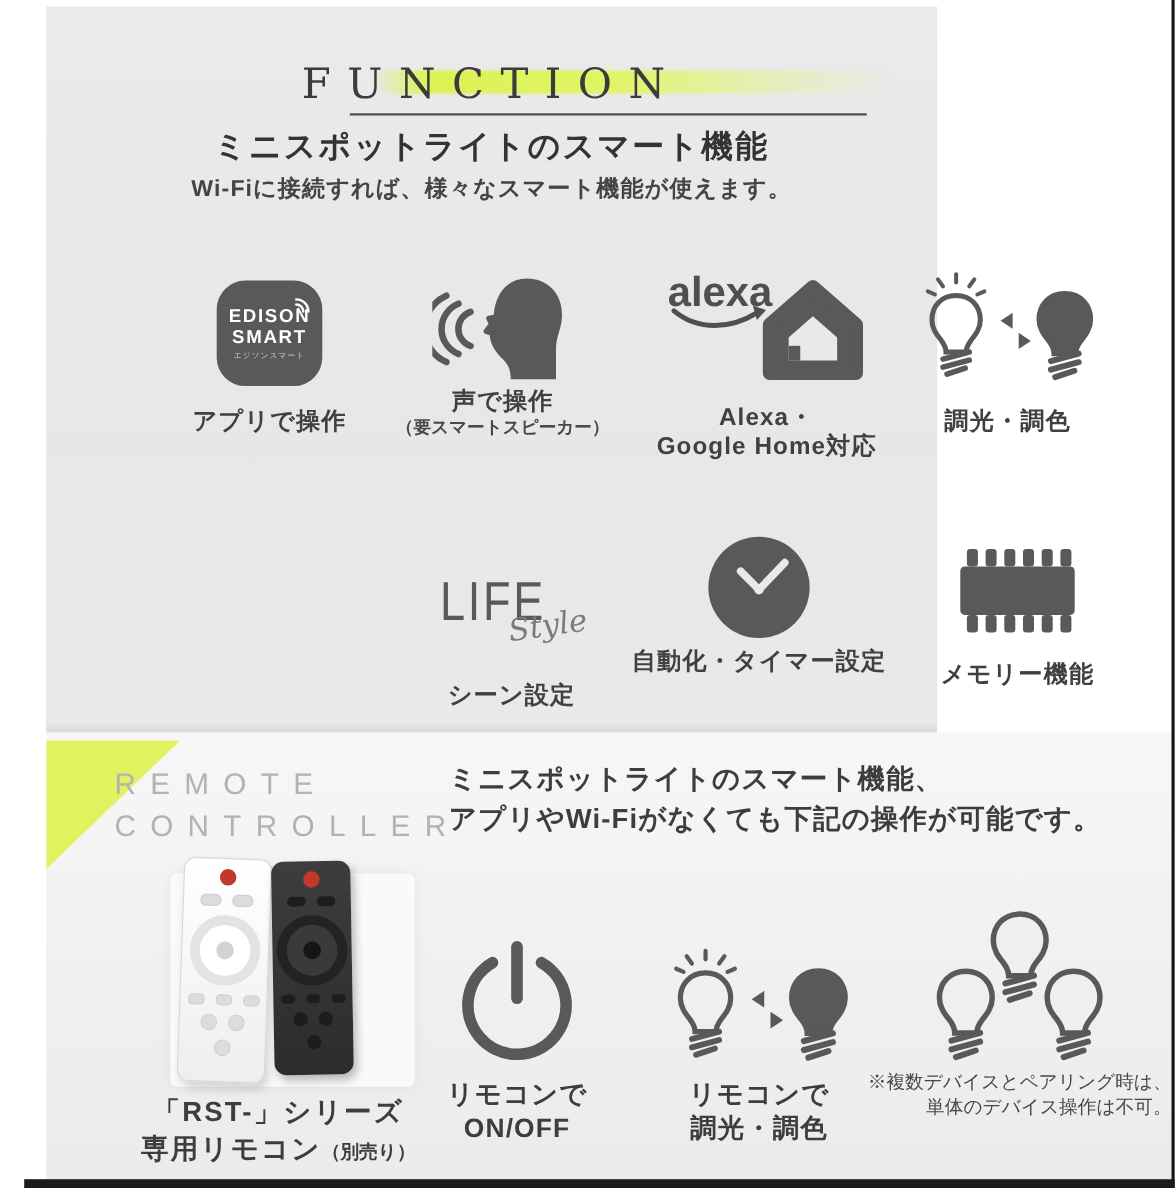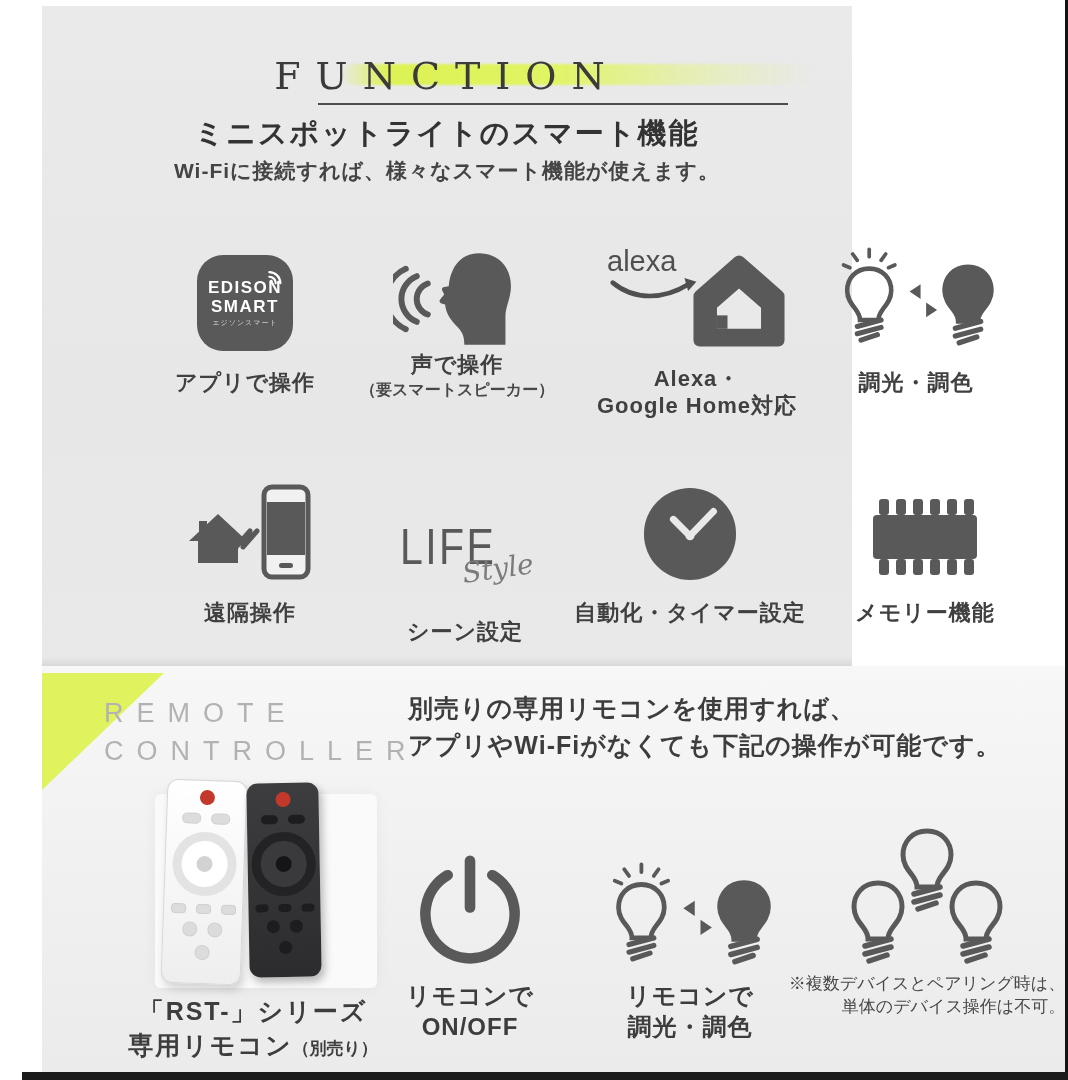--- a/index.html
+++ b/index.html
@@ -35,21 +35,21 @@
 
   
   .app-badge{width:96px;height:96px;background:#595959;border-radius:26px;position:relative;
     display:flex;flex-direction:column;align-items:center;justify-content:center;color:#fff;}
   .app-l1,.app-l2{font-size:17px;font-weight:bold;letter-spacing:1.5px;line-height:19px;}
   .app-l3{font-size:7px;color:#d5d5d5;letter-spacing:1px;margin-top:2px;}
   .app-wifi{position:absolute;top:8px;right:9px;}
 
   
   .alexa-house{position:relative;width:180px;height:108px;}
-  .alexa-word{position:absolute;left:0;top:2px;font-size:29px;font-weight:normal;color:#4f4f4f;letter-spacing:0px;}
+  .alexa-word{position:absolute;left:0;top:2px;font-size:38px;font-weight:bold;color:#4f4f4f;letter-spacing:0px;}
   .alexa-smile{position:absolute;left:2px;top:34px;}
   .alexa-home{position:absolute;right:0;bottom:0;}
 
   
   .life-logo{position:relative;width:130px;height:90px;}
   .life-main{position:absolute;left:0;top:6px;font-size:50px;color:#595959;font-weight:400;
     letter-spacing:3px;transform:scaleX(0.82);transform-origin:left;}
   .life-script{position:absolute;right:-4px;top:40px;font-family:"DejaVu Serif",serif;
     font-style:italic;font-size:28px;color:#7b7b7b;transform:rotate(-8deg);}
 
@@ -189,36 +189,20 @@
             <line x1="15" y1="66" x2="41" y2="59"></line>
               <line x1="15" y1="74" x2="41" y2="67"></line>
               <line x1="19" y1="81" x2="37" y2="75"></line>
           </g>
         </g>
       </svg>
     </div>
     <div class="feat-label" style="margin-top:18px;">調光・調色</div>
   </div>
 
-  <div class="feat-cell" style="left:88px;top:477px;">
-    <div class="icon-box" style="height:100px;">
-      <svg width="132" height="100" viewBox="0 0 128 100">
-        <g fill="#595959">
-          <rect x="13" y="38" width="8" height="14"></rect>
-          <polygon points="3,58 32,31 61,58"></polygon>
-          <rect x="12" y="54" width="40" height="26"></rect>
-        </g>
-        <polyline points="50,64 64,48 57,64 71,48" stroke="#595959" stroke-width="5" fill="none" stroke-linejoin="round" stroke-linecap="round"></polyline>
-        <rect x="78" y="4" width="44" height="90" rx="8" fill="#f1f1f1" stroke="#595959" stroke-width="5"></rect>
-        <rect x="81" y="19" width="38" height="53" fill="#595959"></rect>
-        <rect x="93" y="80" width="14" height="5" rx="2.5" fill="#595959"></rect>
-      </svg>
-    </div>
-    <div class="feat-label" style="margin-top:16px;">遠隔操作</div>
-  </div>
 
   <div class="feat-cell" style="left:303px;top:496px;">
     <div class="icon-box" style="height:100px;">
       <div class="life-logo">
         <span class="life-main">LIFE</span>
         <span class="life-script">Style</span>
       </div>
     </div>
     <div class="feat-label" style="margin-top:16px;">シーン設定</div>
   </div>
@@ -227,21 +211,21 @@
     <div class="icon-box" style="height:100px;">
       <svg width="98" height="98" viewBox="0 0 100 100">
         <circle cx="50" cy="50" r="47" fill="#595959"></circle>
         <g stroke="#e9e9e9" stroke-width="7" stroke-linecap="round">
           <line x1="50" y1="52" x2="33" y2="35"></line>
           <line x1="50" y1="52" x2="74" y2="27"></line>
         </g>
         <circle cx="50" cy="52" r="4.5" fill="#e9e9e9"></circle>
       </svg>
     </div>
-    <div class="feat-label" style="margin-top:16px;">自動化・タイマー設定</div>
+    <div class="feat-label" style="margin-top:4px;">自動化・タイマー設定</div>
   </div>
 
   <div class="feat-cell" style="left:763px;top:477px;">
     <div class="icon-box" style="height:100px;">
       <svg width="126" height="92" viewBox="0 0 124 92">
         <g fill="#595959">
           <rect x="10" y="24" width="104" height="44" rx="4"></rect>
           <rect x="16" y="8" width="10" height="16" rx="3"></rect>
             <rect x="33" y="8" width="10" height="16" rx="3"></rect>
           <rect x="50" y="8" width="10" height="16" rx="3"></rect>
@@ -258,21 +242,21 @@
       </svg>
     </div>
     <div class="feat-label" style="margin-top:16px;">メモリー機能</div>
   </div>
 </div>
 
 <div class="abs" id="remote-section">
   <div class="abs" id="lime-corner"></div>
   <div class="abs" id="rc-title"><span>REMOTE</span><br><span>CONTROLLER</span></div>
   <div class="abs" id="rc-intro">
-    <span>別売りの専用リモコンを使用すれば、</span><br>
+    <span>ミニスポットライトのスマート機能、</span><br>
     <span>アプリやWi-Fiがなくても下記の操作が可能です。</span>
   </div>
 
   <div class="abs" id="remote-backdrop"></div>
 
   <div class="remote w" id="remote-white">
     <div class="r-pwr"></div>
     <div class="r-row">
         <div class="r-pill"></div>
         <div class="r-pill"></div>

